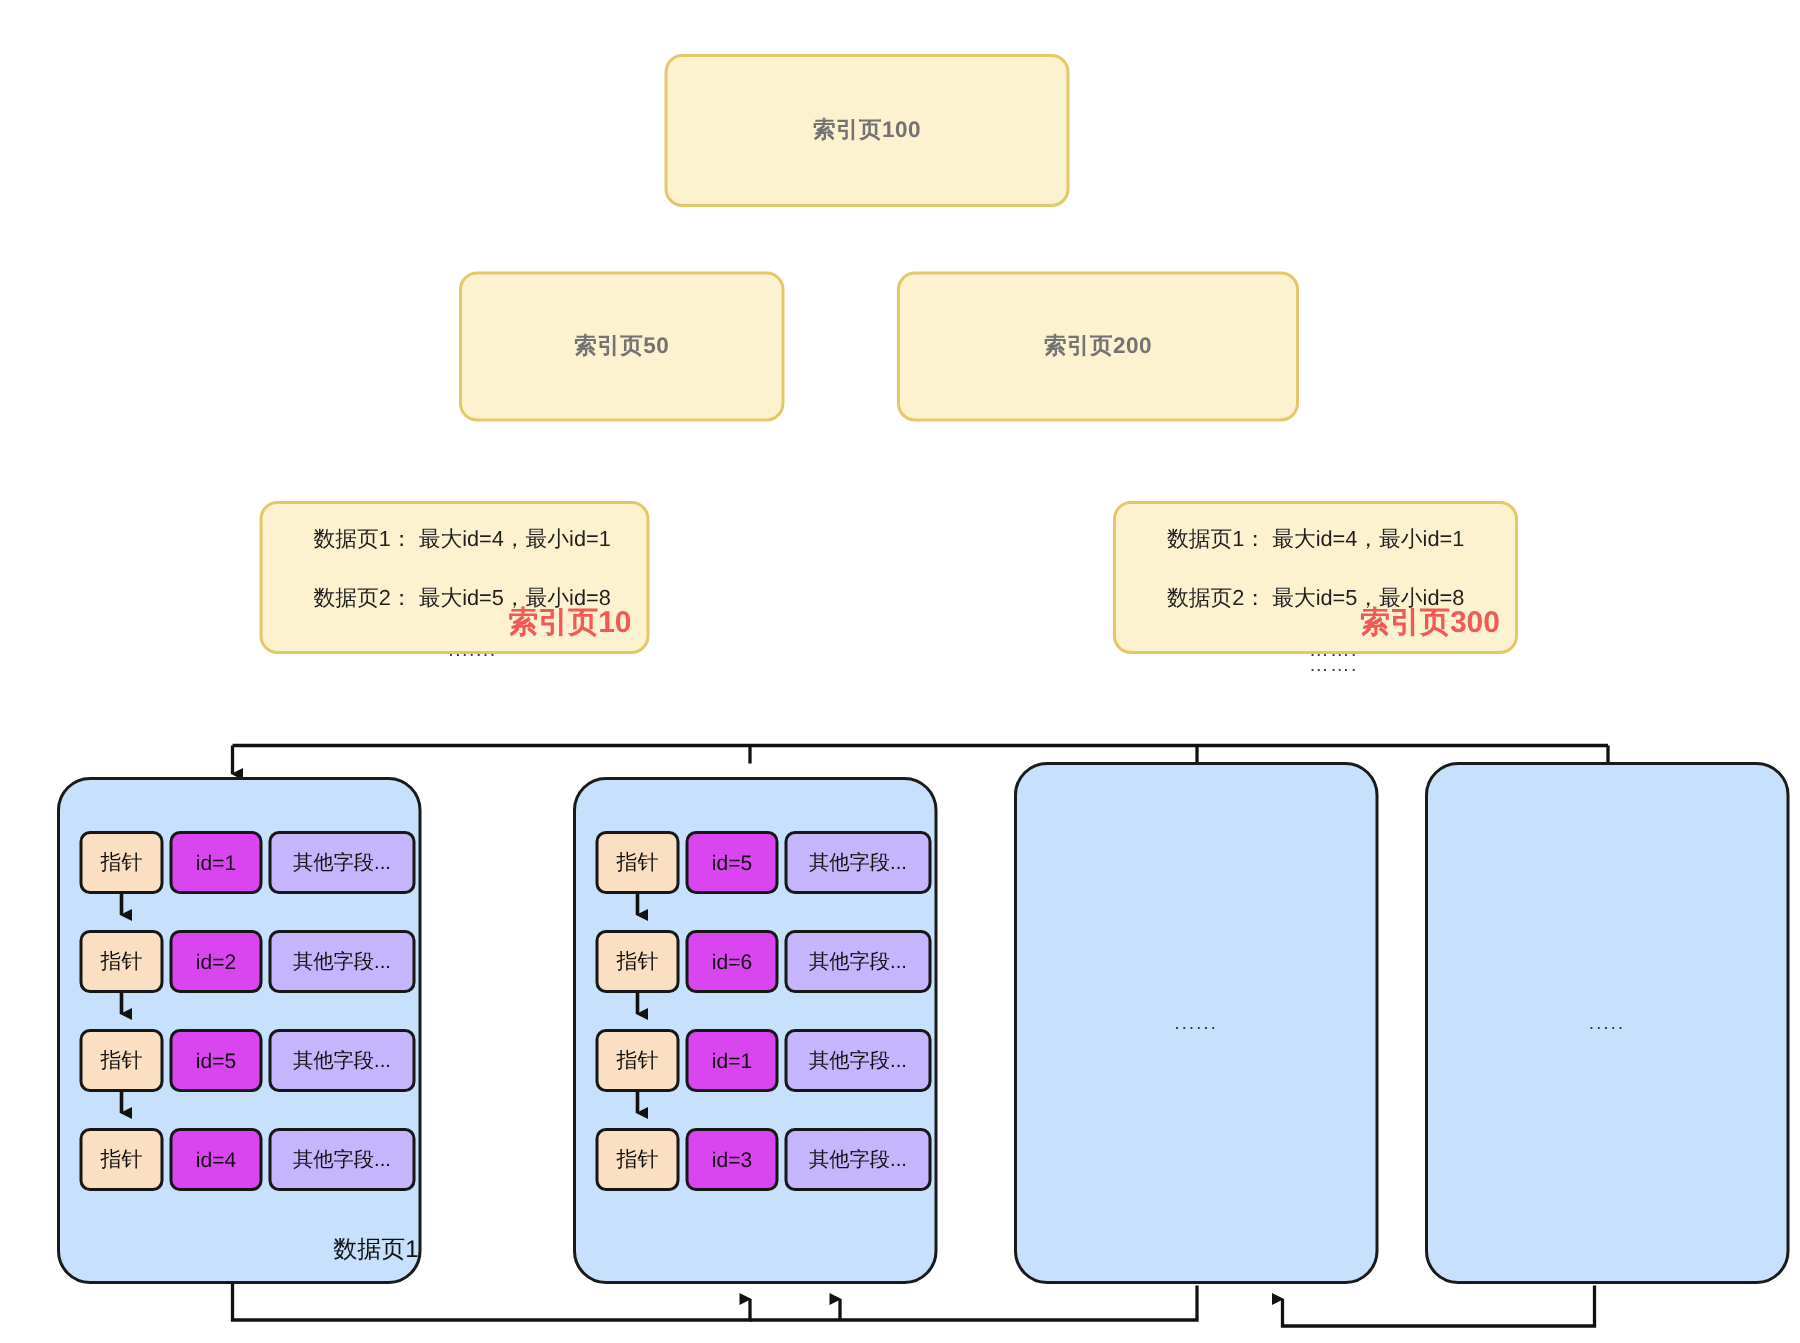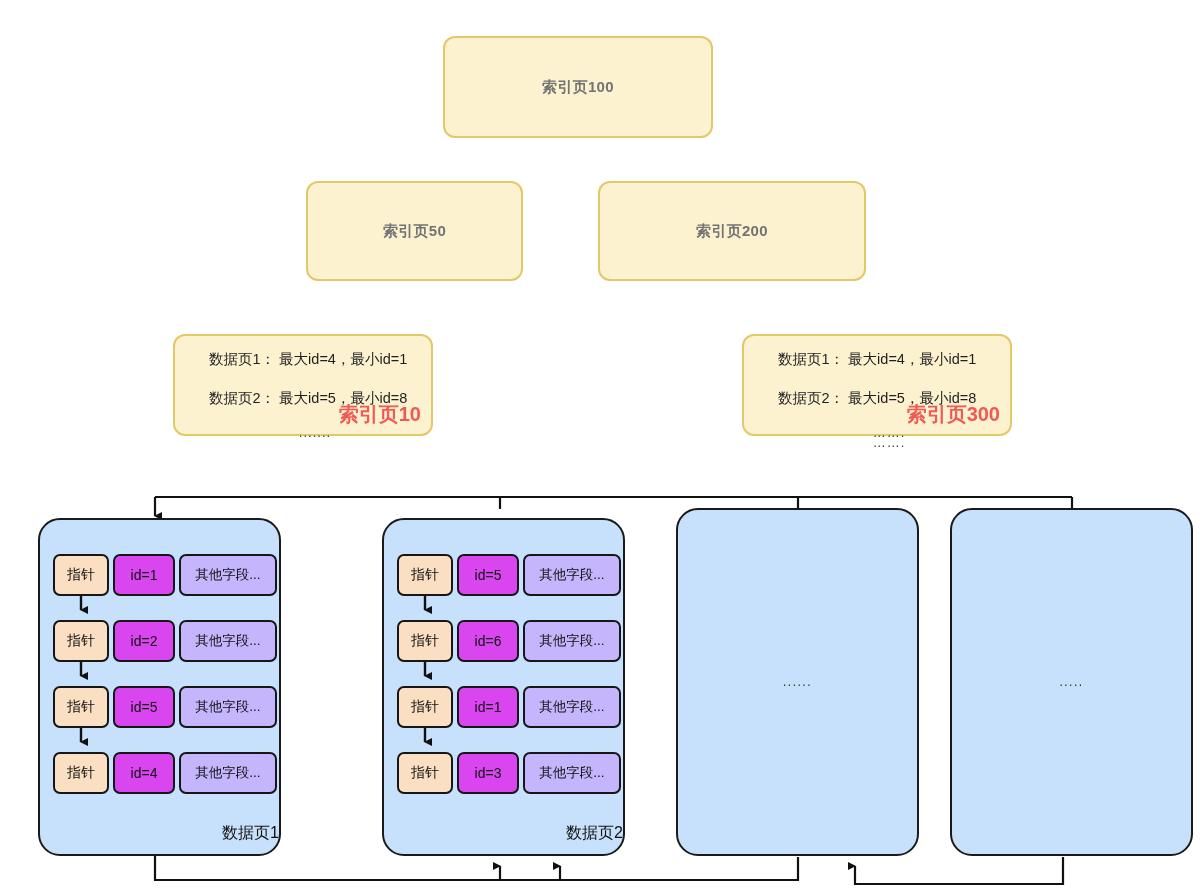--- a/index.html
+++ b/index.html
@@ -255,21 +255,20 @@
       <div class="cell cell-id">id=3</div>
       <div class="cell cell-other">其他字段...</div>
     </div>
     <svg width="243" height="338" style="position:absolute;left:0;top:0;pointer-events:none;">
       <g stroke="#111" stroke-width="2.4" fill="none">
         <path d="M41,76 L41,90" marker-end="url(#arrowDown)"></path>
         <path d="M41,142 L41,156" marker-end="url(#arrowDown)"></path>
         <path d="M41,208 L41,222" marker-end="url(#arrowDown)"></path>
       </g>
     </svg>
-    <div class="page-title">数据页2</div>
   </div>
 
   <div class="data-page" style="left:676px; top:508px; width:243px; height:348px;">
     <div class="page-dots">......</div>
   </div>
 
   <div class="data-page" style="left:950px; top:508px; width:243px; height:348px;">
     <div class="page-dots">.....</div>
   </div>
 

